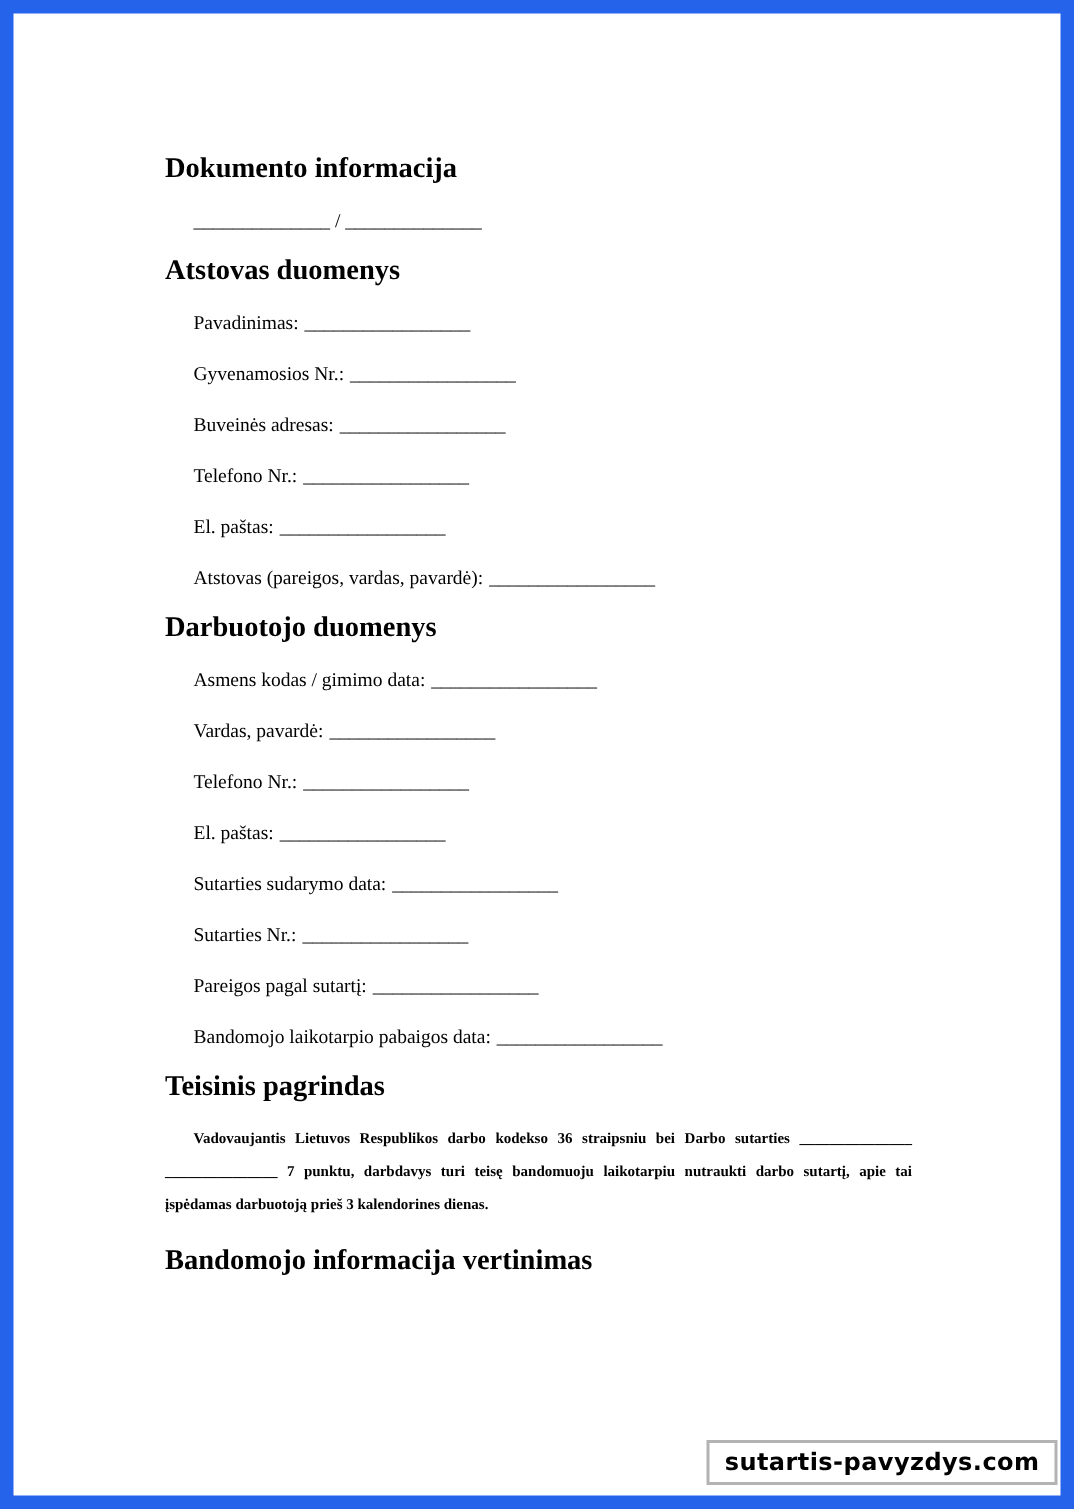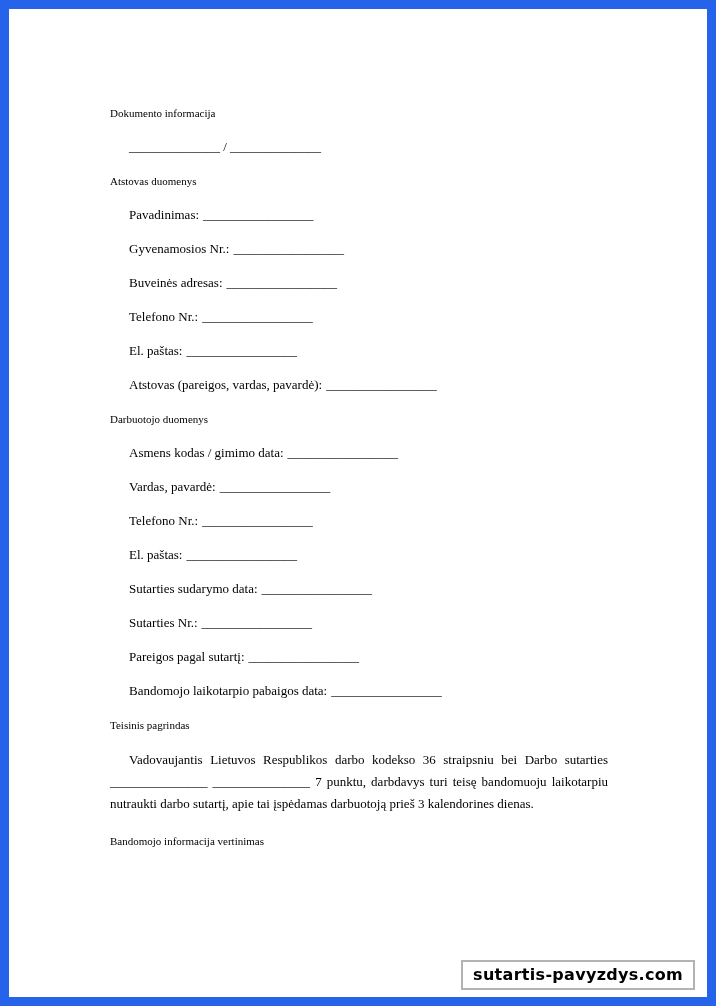--- a/index.html
+++ b/index.html
@@ -11,43 +11,44 @@
     border: 9px solid #2563eb;
     position: relative;
     font-family: "Liberation Serif", "DejaVu Serif", serif;
     color: #000000;
     overflow: hidden;
   }
   .content {
     padding: 94px 99px 0 101px;
   }
   .heading {
-    font-size: 11px;
-    font-weight: 400;
+    font-size: 19px;
+    font-weight: 700;
     line-height: 20px;
     margin: 0 0 14px 0;
   }
   .doc-line {
     font-size: 13px;
     line-height: 20px;
     margin: 0 0 14px 0;
     white-space: nowrap;
   }
   .indent { padding-left: 19px; }
   .blank { margin-left: 4px; letter-spacing: 0; }
   .legal-paragraph {
-    font-size: 13px;
+    font-size: 10px;
     line-height: 22px;
     text-align: justify;
     text-indent: 19px;
     margin: 0 0 16px 0;
+    font-weight: bold;
   }
   .watermark {
     position: absolute;
-    right: 12px;
+    right: 2px;
     bottom: 7px;
     background: #ffffff;
     border: 2px solid #b3b3b3;
     padding: 3px 10px 4px 10px;
     font-family: "DejaVu Sans", "Liberation Sans", sans-serif;
     font-size: 16px;
     font-weight: 700;
     color: #000000;
     letter-spacing: 0.3px;
     white-space: nowrap;

